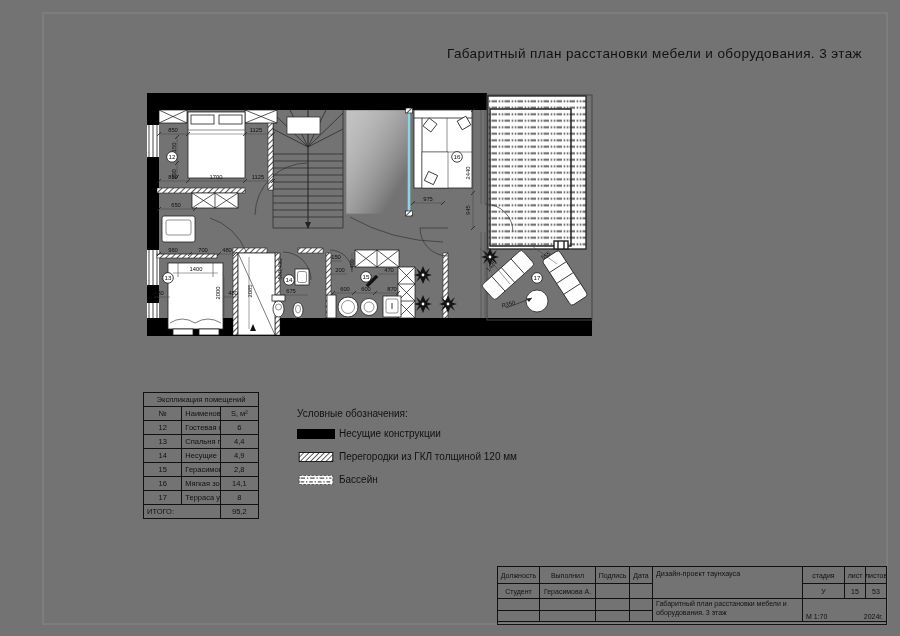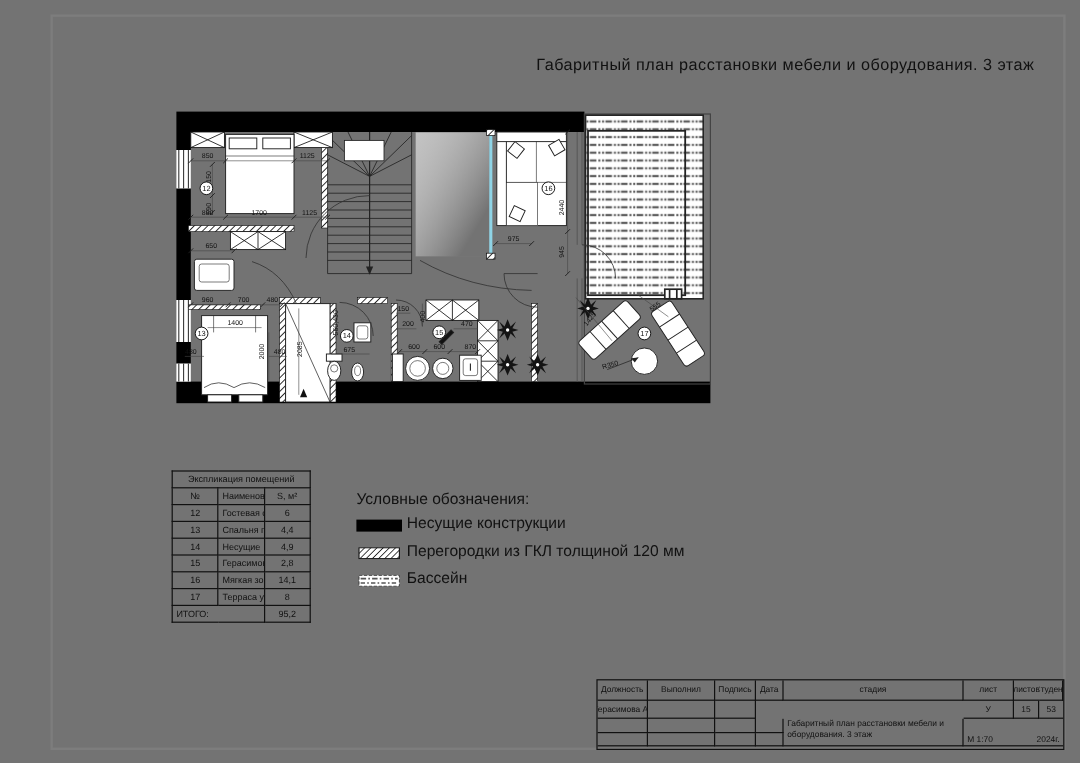--- a/index.html
+++ b/index.html
@@ -13,21 +13,21 @@
   .roomt{font-family:"Liberation Sans",sans-serif;font-size:6.2px;fill:#111;text-anchor:middle;}
   .roomc{fill:#fff;stroke:#111;stroke-width:.8;}
   
   #expl{position:absolute;left:143px;top:392px;border-collapse:collapse;table-layout:fixed;width:116px;
     font-size:7.5px;}
   #expl td{border:1px solid #111;padding:1px 3px;height:11px;overflow:hidden;white-space:nowrap;}
   #expl .c{text-align:center;}
   #expl .ttl{text-align:center;font-size:7.6px;}
   #expl{border:1.5px solid #111;}
   
-  #legend{position:absolute;left:297px;top:408px;font-size:13px;}
+  #legend{position:absolute;left:297px;top:408px;font-size:10px;}
   .leg-item{display:flex;align-items:flex-end;margin-bottom:12px;height:11px;}
   .leg-sw{width:38px;height:10px;margin-right:4px;flex:0 0 38px;}
   .sw-black{background:#000;}
   
   #stamp{position:absolute;left:497px;top:566px;width:390px;height:59px;border:1.6px solid #111;box-sizing:border-box;
     display:grid;grid-template-columns:42px 56px 34px 23px 150px 42px 21px 20px;grid-template-rows:17px 15px 12px 11px;
     font-size:7px;}
   #stamp .cell{border-right:1px solid #111;border-bottom:1px solid #111;display:flex;align-items:center;justify-content:center;
     overflow:hidden;white-space:nowrap;}
   #stamp .hv{border-bottom:1.4px solid #111;}
@@ -469,20 +469,21 @@
       </svg>
       <span>Бассейн</span>
     </div>
   </div>
 
   <div id="stamp">
     <div class="cell">Должность</div>
     <div class="cell">Выполнил</div>
     <div class="cell">Подпись</div>
     <div class="cell">Дата</div>
+    <div class="cell proj">Дизайн-проект таунхауса</div>
     <div class="cell">стадия</div>
     <div class="cell">лист</div>
     <div class="cell last">листов</div>
 
     <div class="cell hv">Студент</div>
     <div class="cell hv">Герасимова А.</div>
     <div class="cell hv"></div>
     <div class="cell hv"></div>
     <div class="cell hv" style="grid-column:6">У</div>
     <div class="cell hv">15</div>

